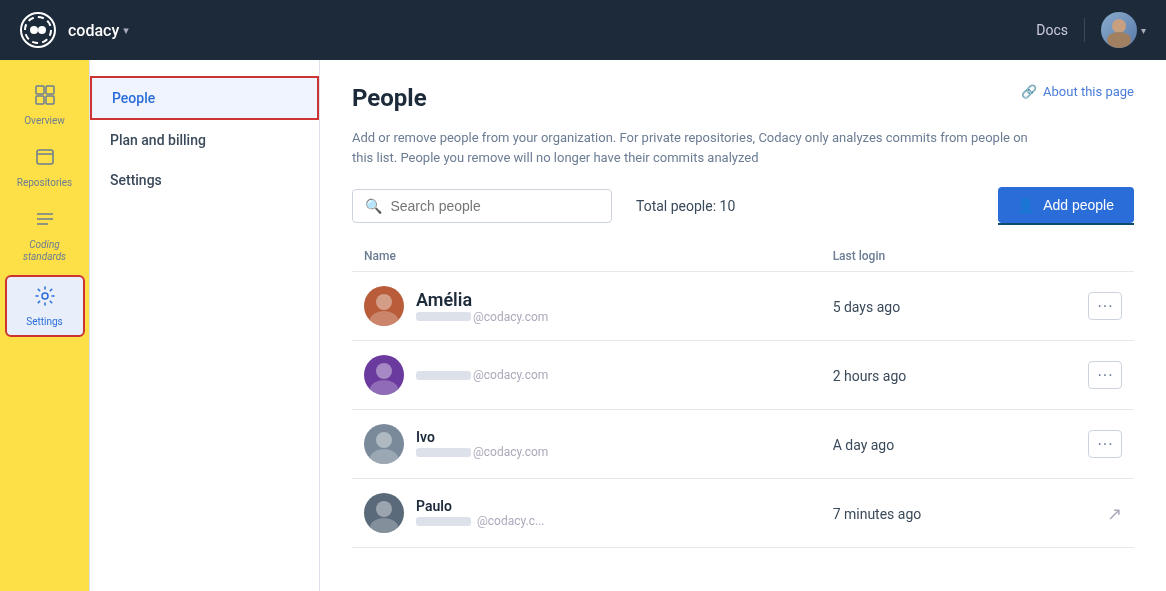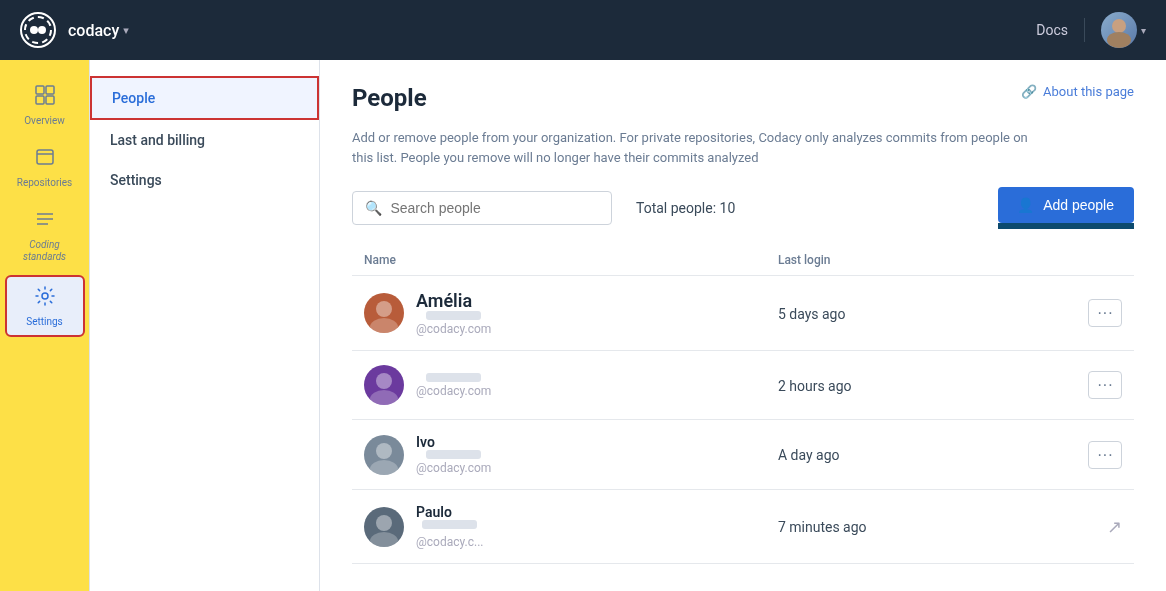--- a/index.html
+++ b/index.html
@@ -164,21 +164,21 @@
       padding: 8px 12px;
       border-bottom: 1px solid #e5e8ec;
     }
     .people-table td {
       padding: 14px 12px;
       border-bottom: 1px solid #e5e8ec;
       vertical-align: middle;
     }
     .person-cell { display: flex; align-items: center; gap: 12px; }
     .person-info .name { font-size: 14px; font-weight: 600; color: #1c2a3a; }
-    .person-info .email { font-size: 12px; color: #aab; display: flex; align-items: center; gap: 4px; flex-direction: column; }
+    .person-info .email { font-size: 12px; color: #aab; display: flex; align-items: center; gap: 4px; }
     .last-login { font-size: 14px; color: #3a4a5a; }
     .action-btn {
       border: 1px solid #cdd3db;
       background: white;
       border-radius: 4px;
       padding: 4px 8px;
       cursor: pointer;
       font-size: 16px;
       color: #6b7c93;
     }
@@ -255,21 +255,21 @@
       </div>
       <span style="font-size:10px;color:#2a6dd9;">Settings</span>
     </div>
   </div>
 
   <div class="secondary-sidebar">
     <div class="secondary-sidebar-item active" style="border:2px solid #cc3333;background:#f0f4ff;padding:12px 20px;">
       <span>People</span>
     </div>
     <div class="secondary-sidebar-item">
-      <span>Last and billing</span>
+      <span>Plan and billing</span>
     </div>
     <div class="secondary-sidebar-item">
       <span>Settings</span>
     </div>
   </div>
 
   <div class="main-content">
 
     <div class="page-header">
       <h1 class="page-title">People</h1>
@@ -282,21 +282,21 @@
     <p class="page-desc">Add or remove people from your organization. For private repositories, Codacy only analyzes commits from people on this list. People you remove will no longer have their commits analyzed</p>
 
     <div class="toolbar">
       <div style="display:flex;align-items:center;gap:24px;">
         <div class="search-box">
           <span class="search-icon">🔍</span>
           <input type="text" class="search-input" placeholder="Search people" style="">
         </div>
         <span class="total-count">Total people: 10</span>
       </div>
-      <div style="border-bottom:6px solid #0c4a6e;">
+      <div style="border-bottom:2px solid #0c4a6e;">
         <button class="add-btn">
           <span>👤</span>
           <span>Add people</span>
         </button>
       </div>
     </div>
 
     <table class="people-table">
       <thead>
         <tr>

